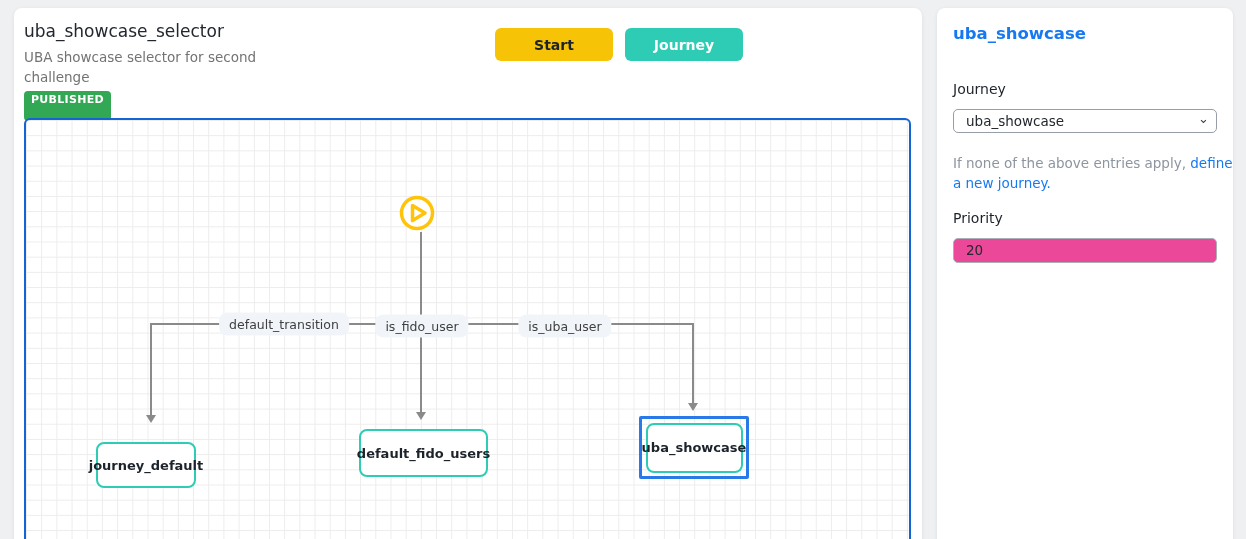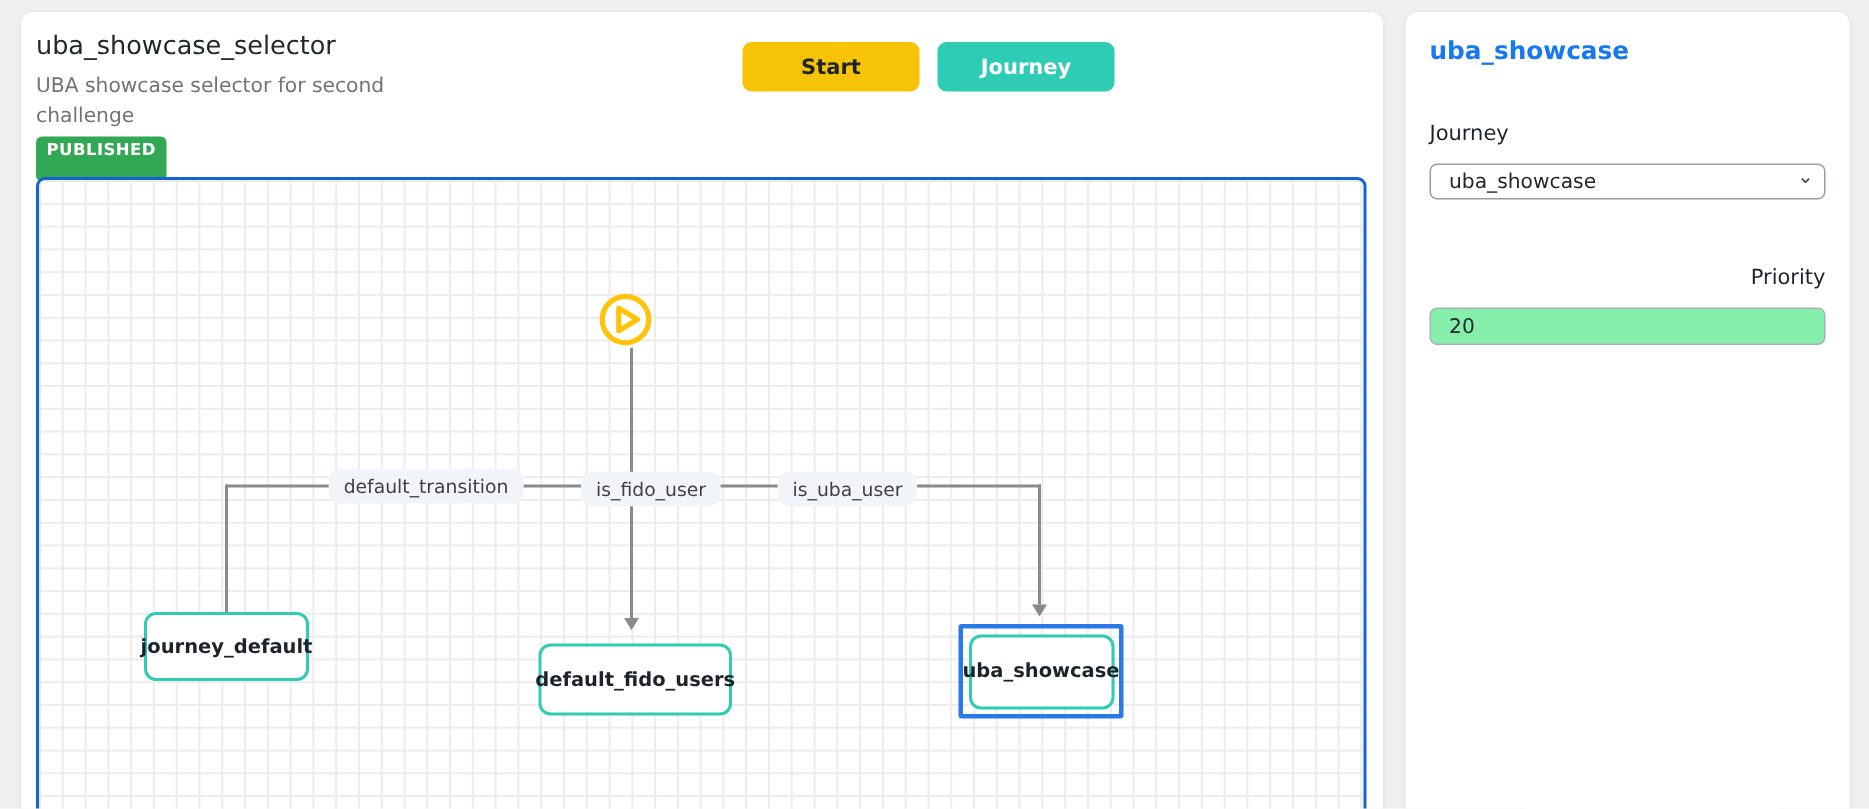--- a/index.html
+++ b/index.html
@@ -72,24 +72,24 @@
   select.journey-select {
     width:100%; height:24px; font-size:13.5px; font-family:inherit; color:#23272e;
     border:1px solid #979ea8; border-radius:5px; padding:0 24px 0 12px;
     appearance:none; -webkit-appearance:none; background:#fff;
   }
   .select-chevron {
     position:absolute; right:8px; top:2px; font-size:13px; color:#3a4048; pointer-events:none;
   }
   .hint { margin-top:20px; font-size:13.5px; line-height:1.5; color:#8d95a0; width:282px; }
   .hint a { color:#1779f2; text-decoration:none; }
-  .priority-label { font-size:14px; color:#1d232b; margin-top:44px;text-align:right; }
+  .priority-label { font-size:14px; color:#1d232b; margin-top:16px; }
   input.priority-input {
     margin-top:12px; width:100%; height:25px; font-size:13.5px; font-family:inherit;
-    color:#23272e; border:1px solid #aab0b8; border-radius:5px; padding:0 12px; background:#86efac;
+    color:#23272e; border:1px solid #aab0b8; border-radius:5px; padding:0 12px; background:#ec4899;
   }
 </style>
 </head>
 <body>
 
 <div class="card" id="left-card">
 
   <div class="flow-title">uba_showcase_selector</div>
   <div class="flow-subtitle">UBA showcase selector for second challenge</div>
   <div class="status-badge">PUBLISHED</div>
@@ -107,40 +107,41 @@
     <div class="edge-line" style="left:394px; top:112px; width:2px; height:180px;"></div>
     <div class="edge-line" style="left:125px; top:203px; width:543px; height:2px;"></div>
     <div class="edge-line" style="left:124px; top:203px; width:2px; height:92px;"></div>
     <div class="edge-line" style="left:666px; top:203px; width:2px; height:80px;"></div>
 
     <div class="arrow-down" style="left:120px; top:295px;"></div>
     <div class="arrow-down" style="left:390px; top:292px;"></div>
     <div class="arrow-down" style="left:662px; top:283px;"></div>
 
     <div class="edge-label" style="left:258px; top:204px;">default_transition</div>
-    <div class="edge-label" style="left:408px; top:206px;">is_fido_user</div>
+    <div class="edge-label" style="left:396px; top:206px;">is_fido_user</div>
     <div class="edge-label" style="left:539px; top:206px;">is_uba_user</div>
 
-    <div class="flow-node" style="left:70px; top:288px; width:110px; height:46px;">journey_default</div>
+    <div class="flow-node" style="left:70px; top:322px; width:100px; height:46px;">journey_default</div>
     <div class="flow-node" style="left:333px; top:309px; width:129px; height:48px;">default_fido_users</div>
 
     <div class="selection-box" style="left:613px; top:296px; width:110px; height:63px;"></div>
     <div class="flow-node" style="left:619.5px; top:302.5px; width:97px; height:50px;">uba_showcase</div>
   </div>
 </div>
 
 <div class="card" id="right-card">
 
   <div class="panel-title">uba_showcase</div>
 
   <div class="field-label">Journey</div>
 
   <div class="select-wrap">
     <select class="journey-select">
       <option>uba_showcase</option>
     </select>
     <span class="select-chevron">⌄</span>
   </div>
 
+  <div class="hint"><span>If none of the above entries apply, </span><a href="#">define a new journey.</a></div>
 
   <div class="priority-label">Priority</div>
   <input class="priority-input" type="text" value="20" style="">
 </div>
 
 </body></html>

